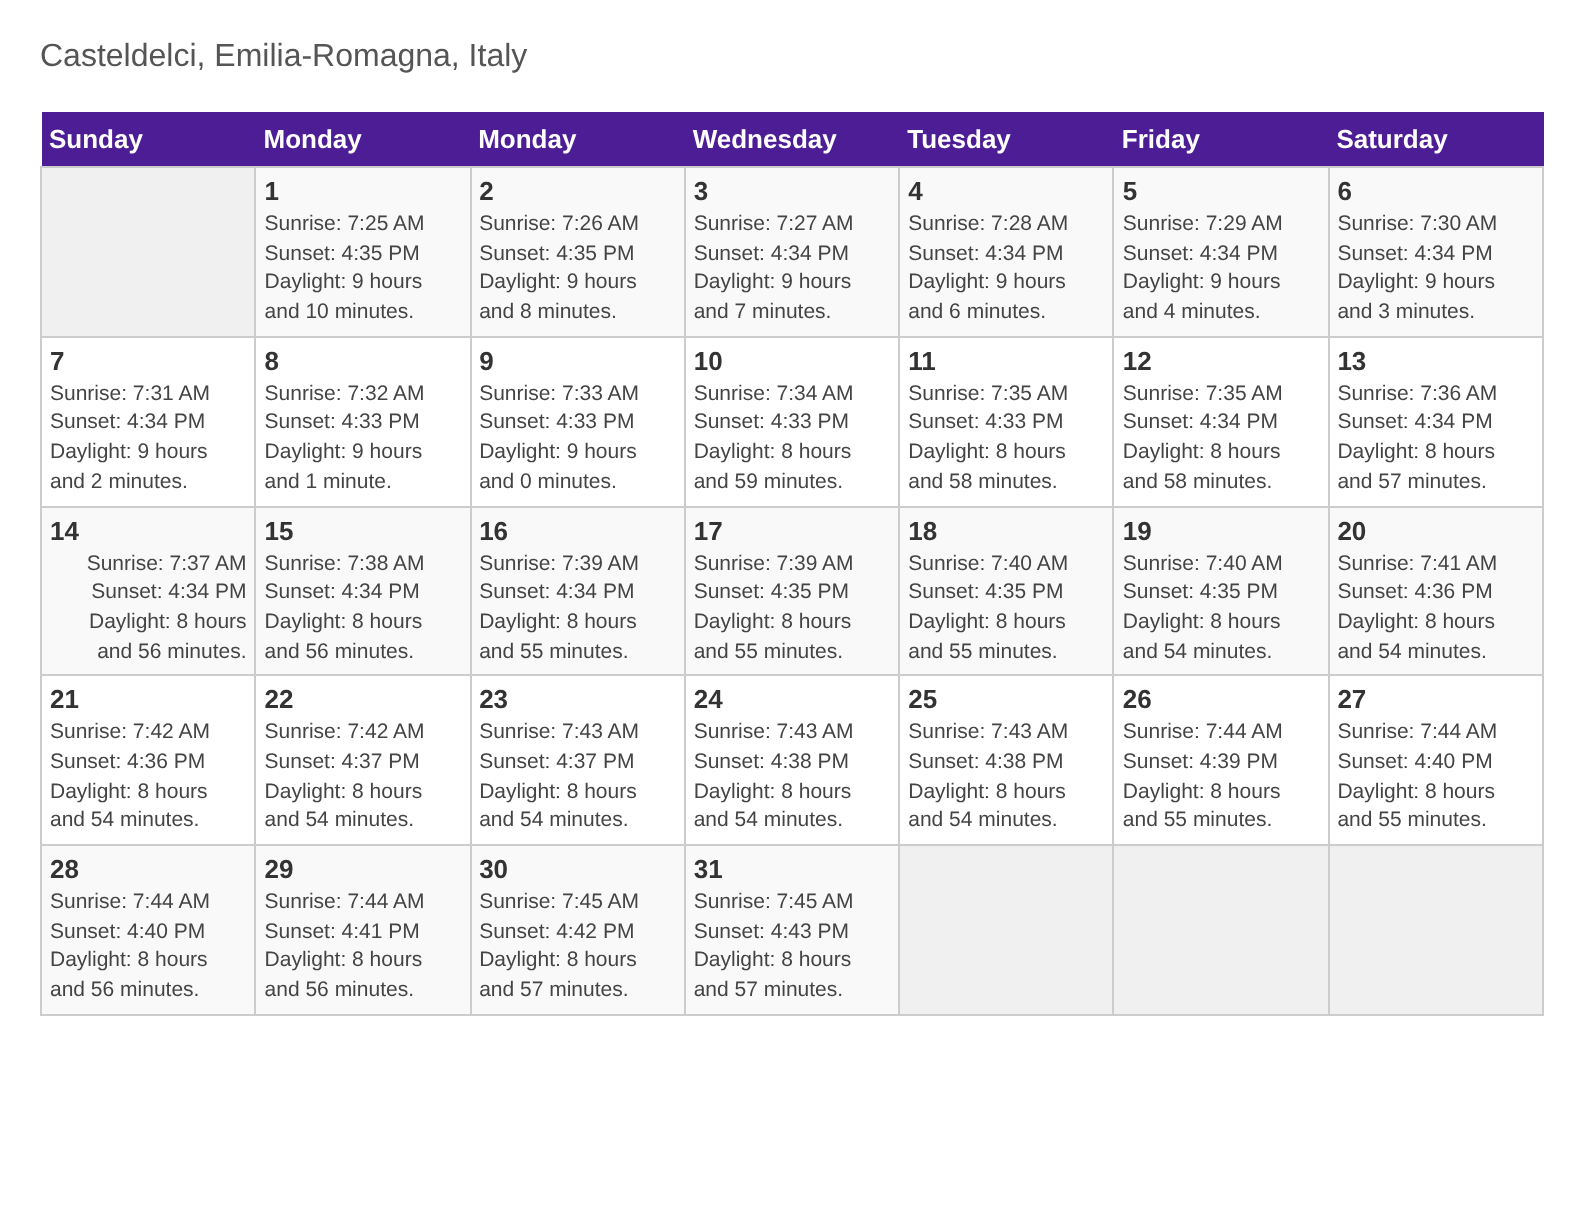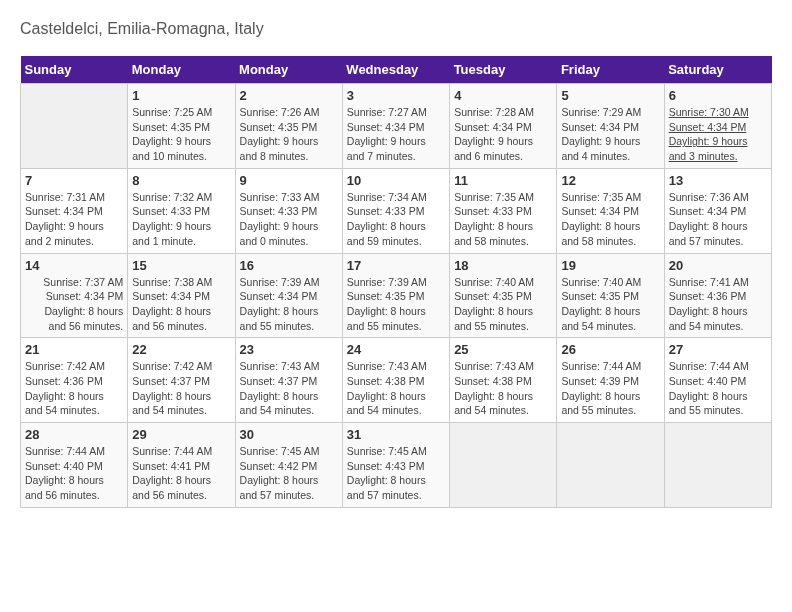--- a/index.html
+++ b/index.html
@@ -133,21 +133,21 @@
         </td>
         <td>
           <span class="day-number">5</span>
           <div class="day-info" style="white-space: pre-line;">Sunrise: 7:29 AM
 Sunset: 4:34 PM
 Daylight: 9 hours
 and 4 minutes.</div>
         </td>
         <td>
           <span class="day-number">6</span>
-          <div class="day-info" style="white-space: pre-line; text-decoration: underline;">Sunrise: 7:30 AM
+          <div class="day-info" style="white-space: pre-line;">Sunrise: 7:30 AM
 Sunset: 4:34 PM
 Daylight: 9 hours
 and 3 minutes.</div>
         </td>
       </tr>
       <tr>
         <td>
           <span class="day-number">7</span>
           <div class="day-info" style="white-space: pre-line;">Sunrise: 7:31 AM
 Sunset: 4:34 PM

